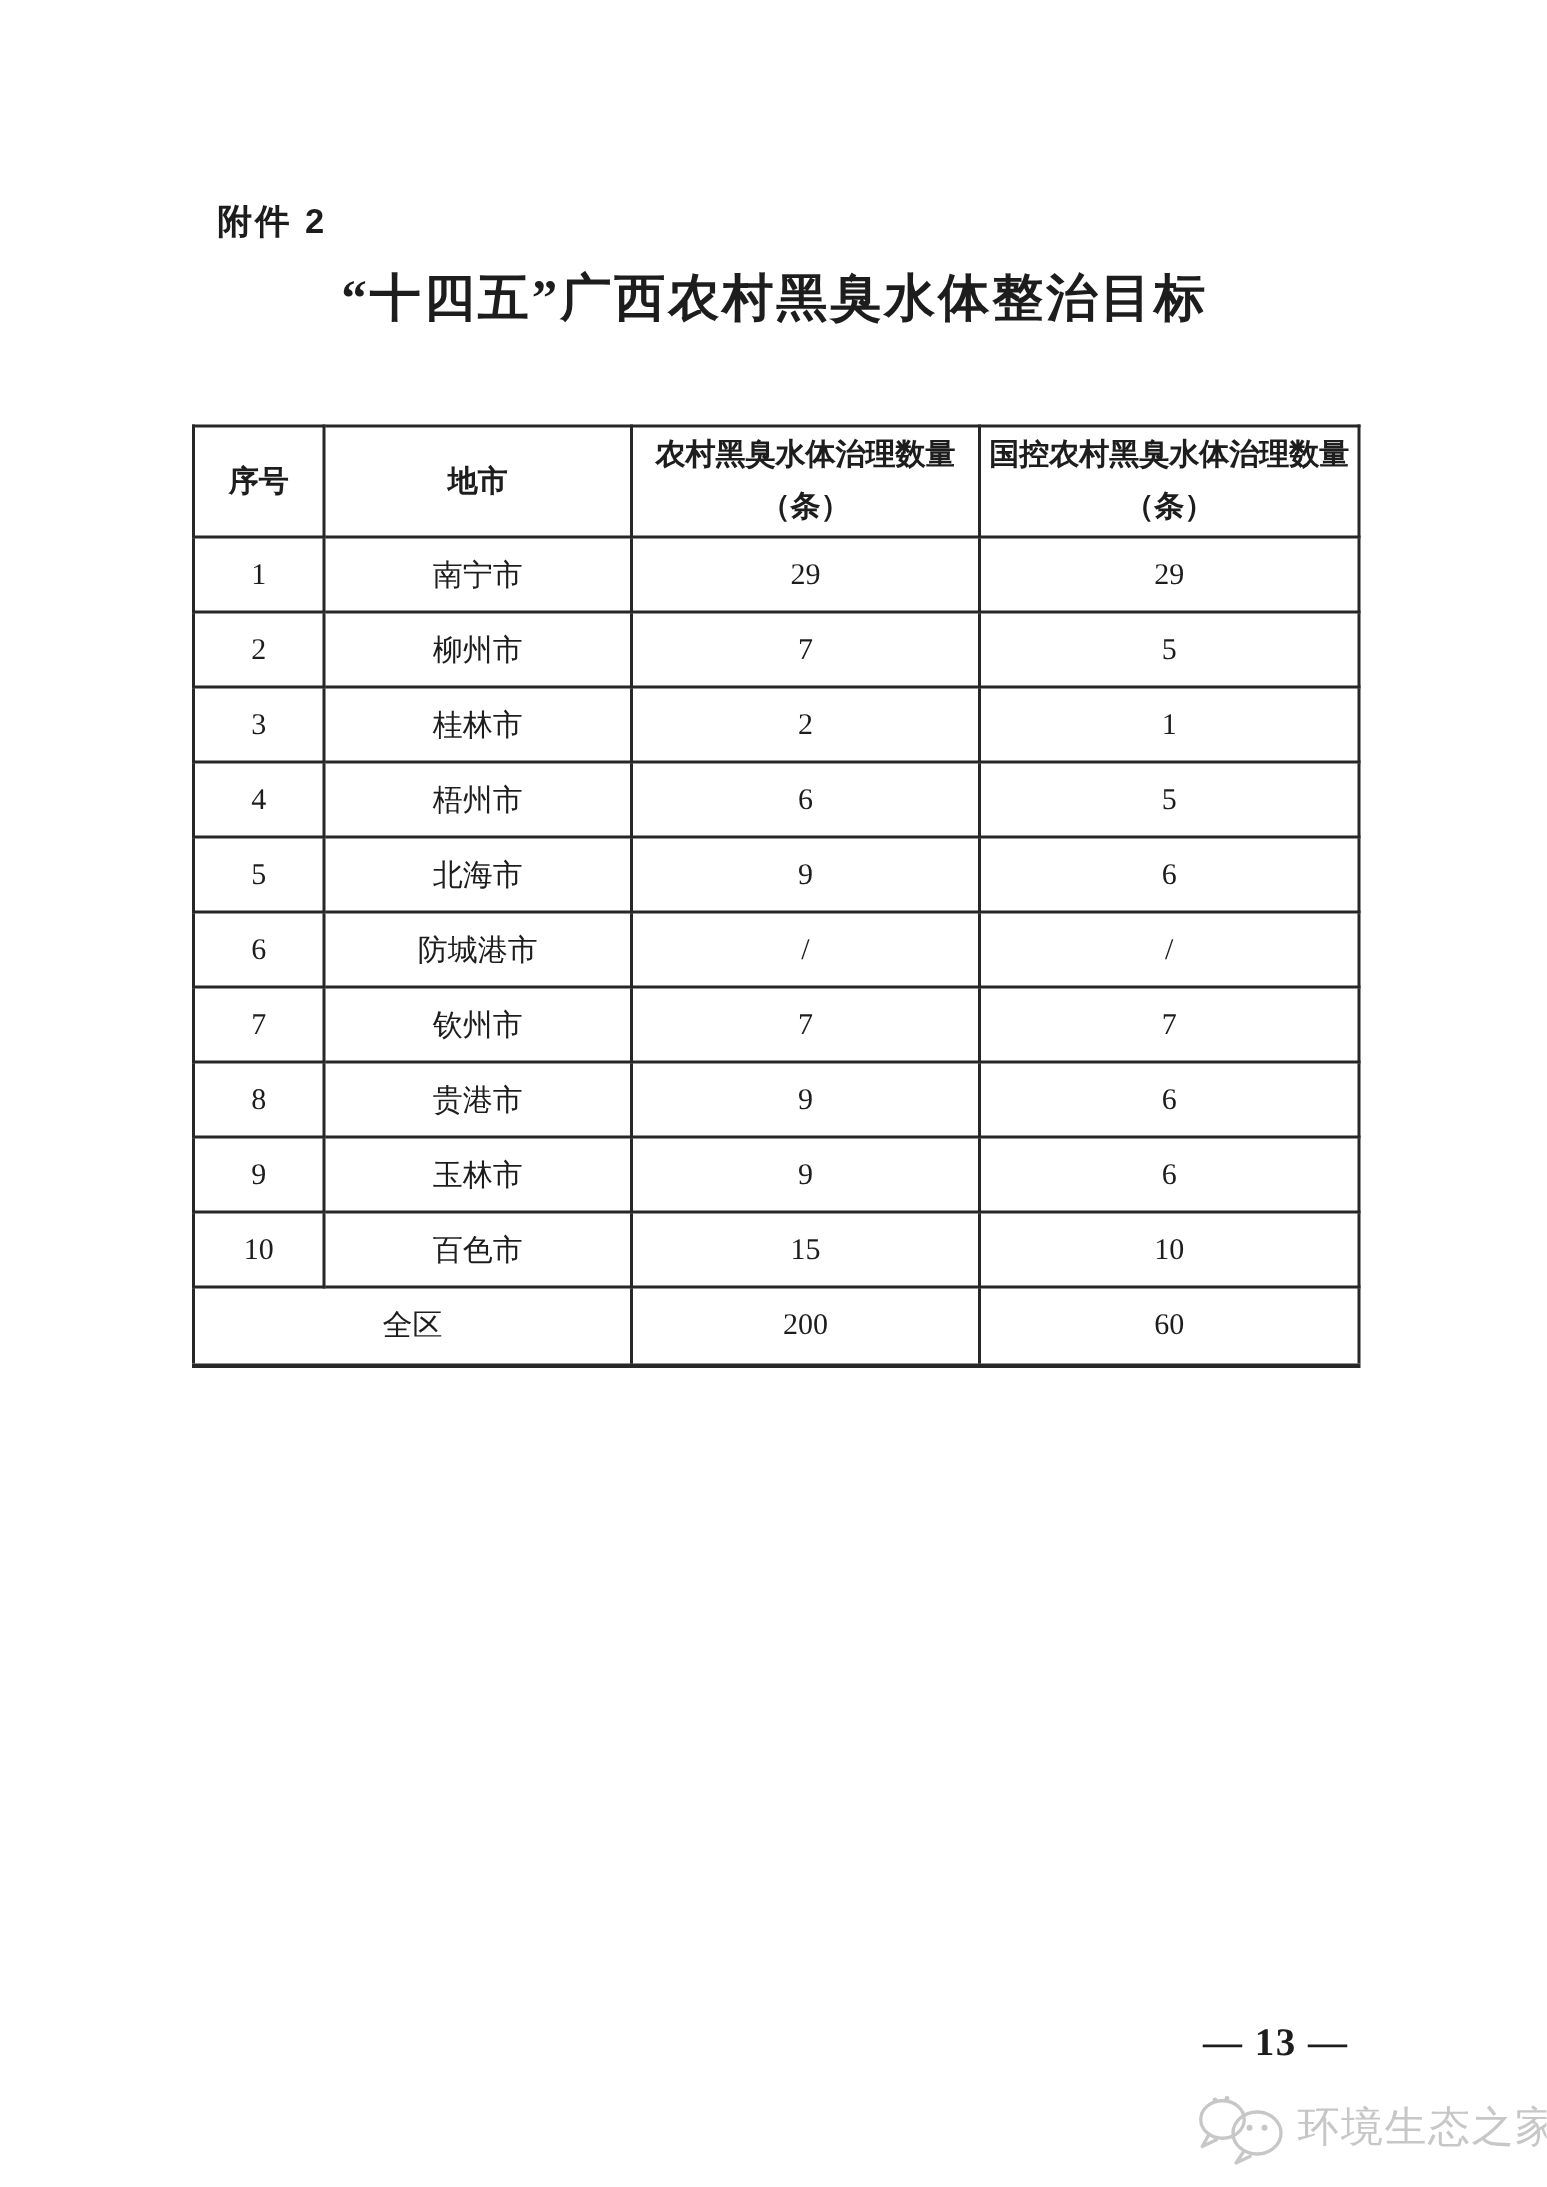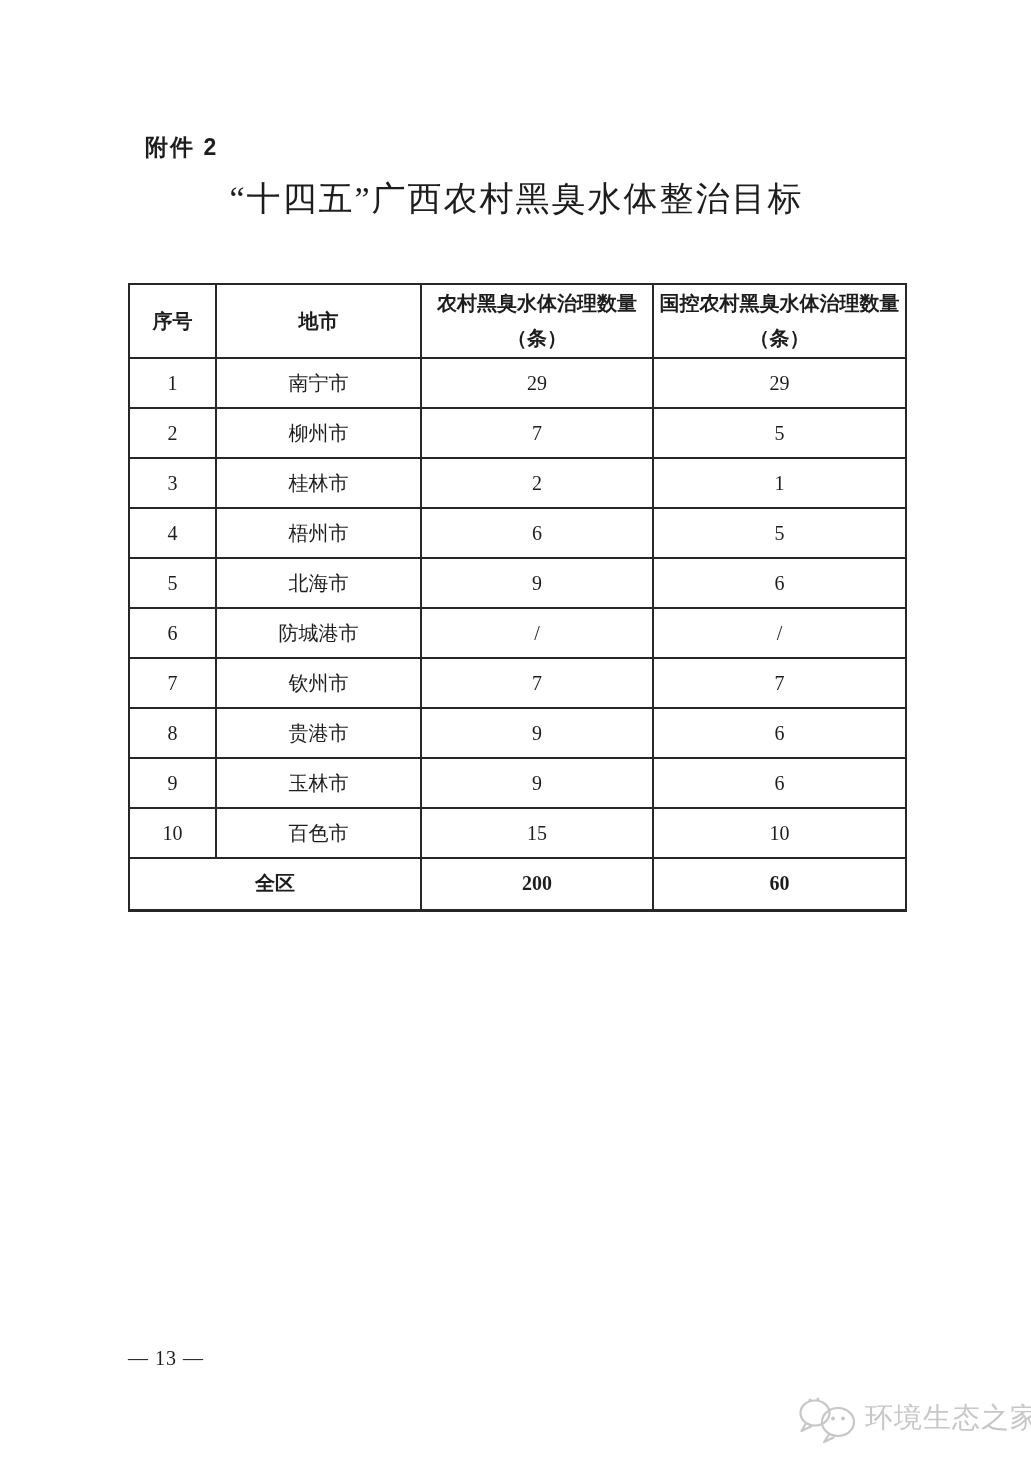--- a/index.html
+++ b/index.html
@@ -25,21 +25,21 @@
     letter-spacing: 2px;
     margin-left: 16px;
   }
   .title {
     position: absolute;
     left: 128px; top: 176px;
     width: 777px;
     margin: 0;
     text-align: center;
     font-family: "Liberation Serif", serif;
-    font-weight: 400;
+    font-weight: 700;
     font-size: 34px;
     letter-spacing: 2px;
     white-space: nowrap;
   }
   table.targets {
     position: absolute;
     left: 128px; top: 283px;
     width: 777px;
     border-collapse: collapse;
     table-layout: fixed;
@@ -48,40 +48,41 @@
   }
   .targets th, .targets td {
     border: 2px solid #272727;
     text-align: center;
     vertical-align: middle;
     padding: 0;
     overflow: hidden;
   }
   .targets thead tr { height: 74px; }
   .targets tbody tr { height: 50px; }
-  .targets tfoot tr { height: 52px; font-weight: bold; }
+  .targets tfoot tr { height: 52px; }
   .targets th {
     font-family: "Liberation Sans", sans-serif;
     font-weight: 700;
     font-size: 20px;
     line-height: 1.75;
   }
   .targets th .hdr-line { white-space: nowrap; }
   .targets td {
     font-size: 20px;
     font-family: "Liberation Serif", serif;
   }
   .pageno {
     position: absolute;
     left: 128px; top: 1347px;
     width: 777px;
-    text-align: left;
-    font-size: 20px;
+    text-align: right;
+    font-size: 26px;
     letter-spacing: 1px;
     padding-right: 6px;
+    font-weight: bold;
   }
   .watermark {
     position: absolute;
     left: 796px; top: 1392px;
     display: flex;
     align-items: center;
     gap: 7px;
     color: #c7c7c7;
   }
   .watermark .wm-text {

